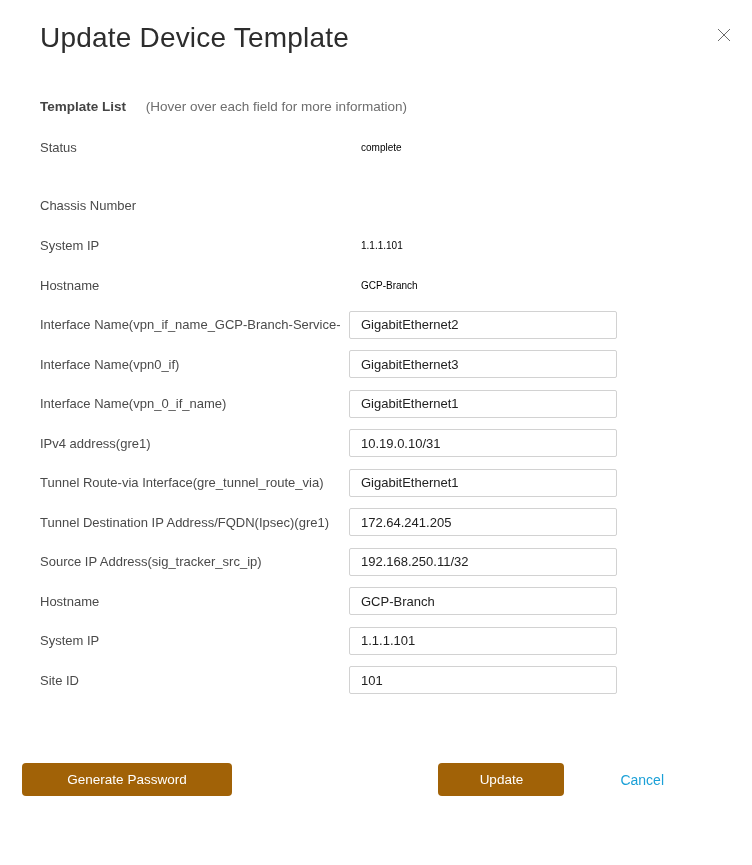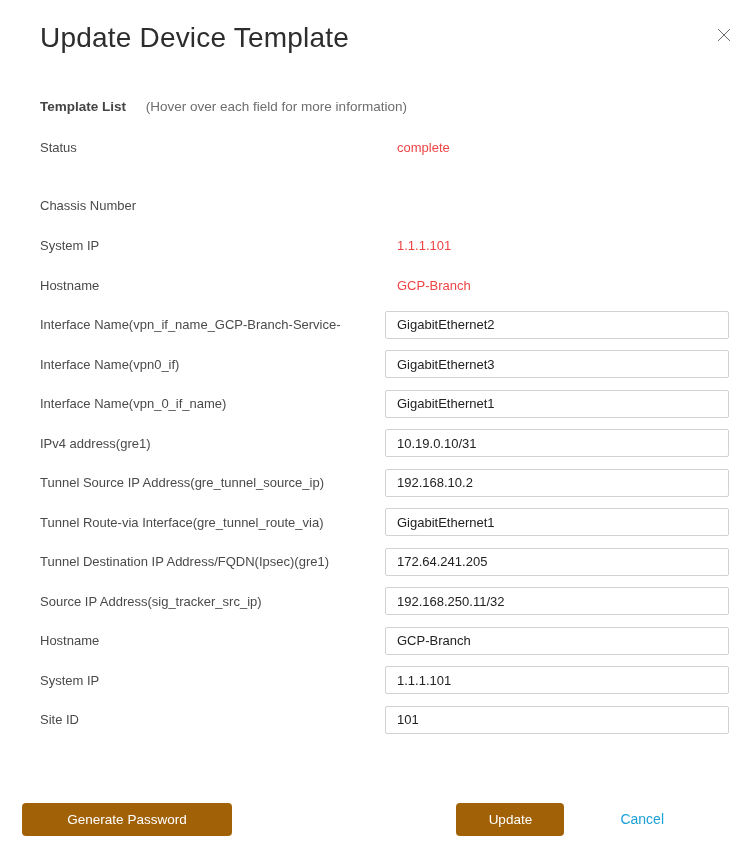--- a/index.html
+++ b/index.html
@@ -34,44 +34,43 @@
   .section-heading { font-weight: bold; color: #444; }
   .section-hint { color: #6e6e6e; margin-left: 16px; font-weight: normal; }
 
   .rows { margin-top: 13px; }
 
   .row {
     display: flex;
     align-items: center;
     padding-left: 40px;
     height: 40px;
-    gap: 36px;
   }
   .row.input-row { height: 39.5px; }
 
   .spacer { height: 18px; }
 
   .row-label {
     width: 309px;
     flex: none;
     font-size: 13px;
     color: #4a4a4a;
     white-space: nowrap;
     overflow: hidden;
   }
 
   .row-value {
-    font-size: 13px;
-    color: #ef4444;
+    font-size: 10px;
+    color: #000000;
     padding-left: 12px;
     white-space: nowrap;
   }
 
   .var-input {
-    width: 344px;
+    width: 268px;
     height: 28px;
     border: 1px solid #d2d2d2;
     border-radius: 2px;
     background: #fff;
     padding: 0 11px;
     font-family: "Liberation Sans", "DejaVu Sans", sans-serif;
     font-size: 13px;
     color: #222;
     outline: none;
   }
@@ -87,21 +86,21 @@
     border-radius: 4px;
     height: 33px;
     background: #a16207;
     color: #ffffff;
     font-family: "Liberation Sans", "DejaVu Sans", sans-serif;
     font-size: 13.5px;
     cursor: pointer;
   }
   .btn-generate { width: 210px; }
   .footer-right { margin-left: auto; display: flex; align-items: center; gap: 56px; }
-  .btn-update { width: 108px; }
+  .btn-update { width: 126px; }
   .cancel-link {
     color: #1ba0d7;
     font-size: 14px;
     cursor: pointer;
     text-decoration: none;
   }
 </style>
 </head>
 <body>
 
@@ -155,24 +154,20 @@
   <div class="row input-row">
     <span class="row-label">Interface Name(vpn_0_if_name)</span>
     <input class="var-input" type="text" value="GigabitEthernet1" style="">
   </div>
 
   <div class="row input-row">
     <span class="row-label">IPv4 address(gre1)</span>
     <input class="var-input" type="text" value="10.19.0.10/31" style="">
   </div>
 
-  <div class="row input-row">
-    <span class="row-label">Tunnel Source IP Address(gre_tunnel_source_ip)</span>
-    <input class="var-input" type="text" value="192.168.10.2" style="">
-  </div>
 
   <div class="row input-row">
     <span class="row-label">Tunnel Route-via Interface(gre_tunnel_route_via)</span>
     <input class="var-input" type="text" value="GigabitEthernet1" style="">
   </div>
 
   <div class="row input-row">
     <span class="row-label">Tunnel Destination IP Address/FQDN(Ipsec)(gre1)</span>
     <input class="var-input" type="text" value="172.64.241.205" style="">
   </div>

